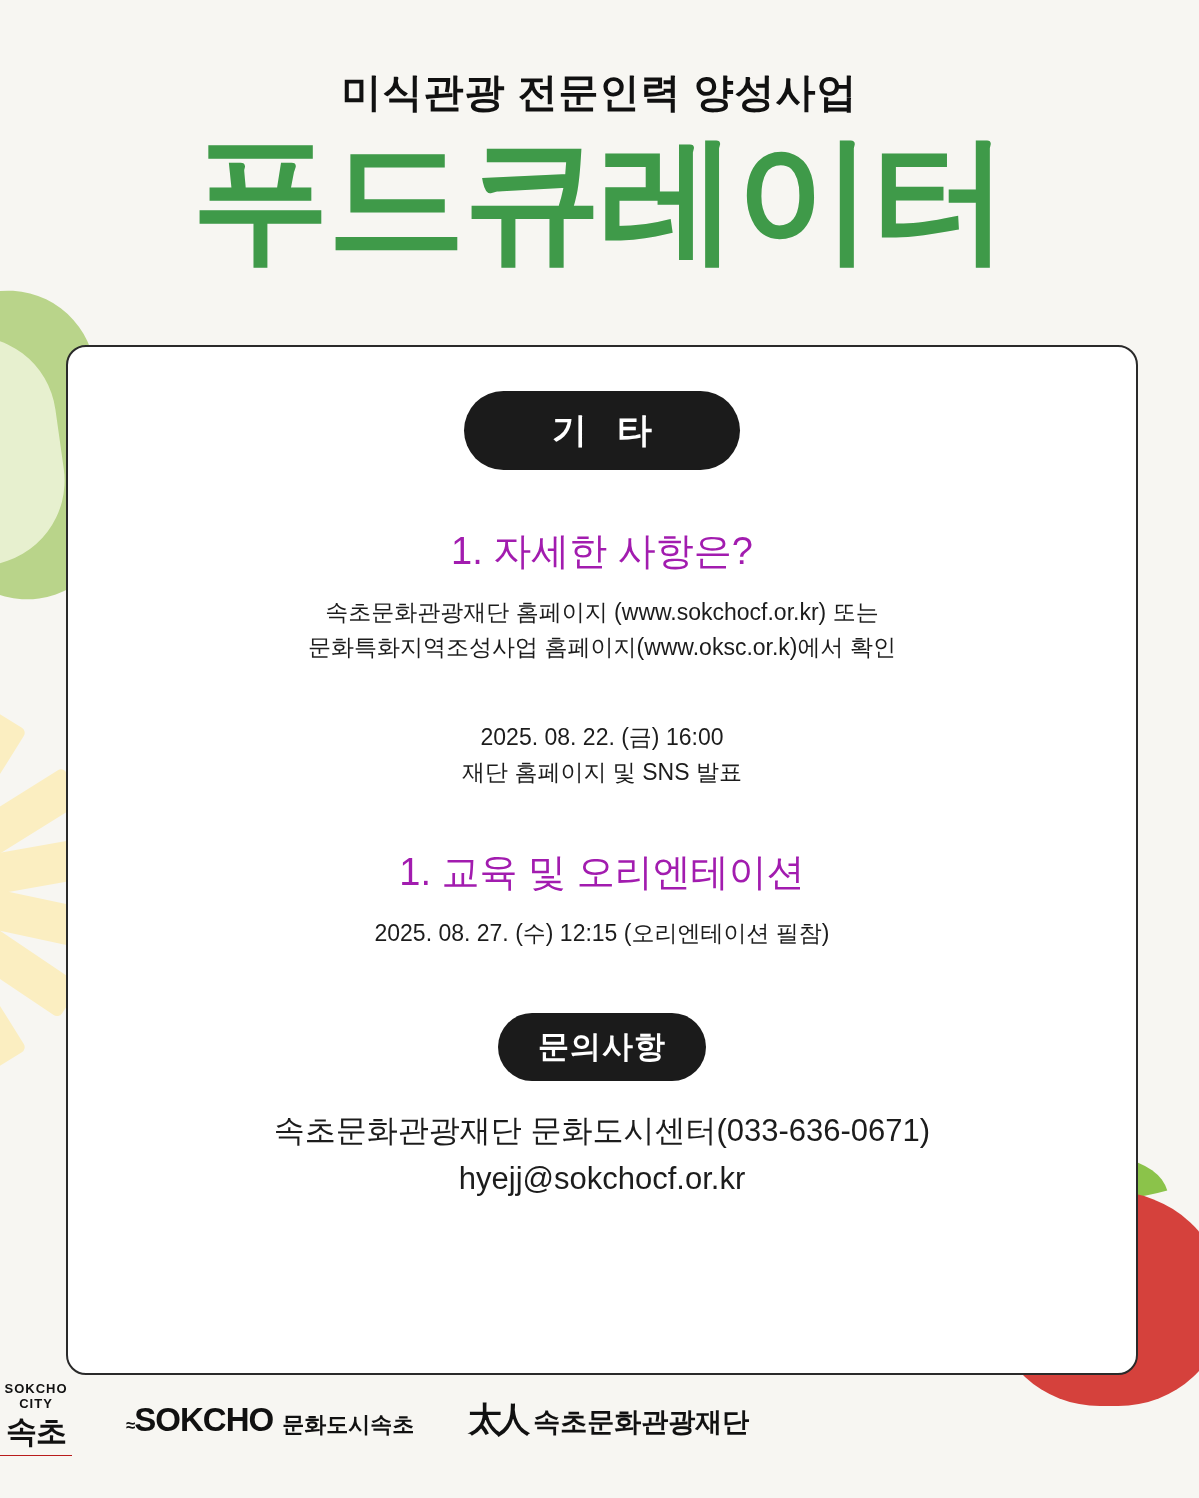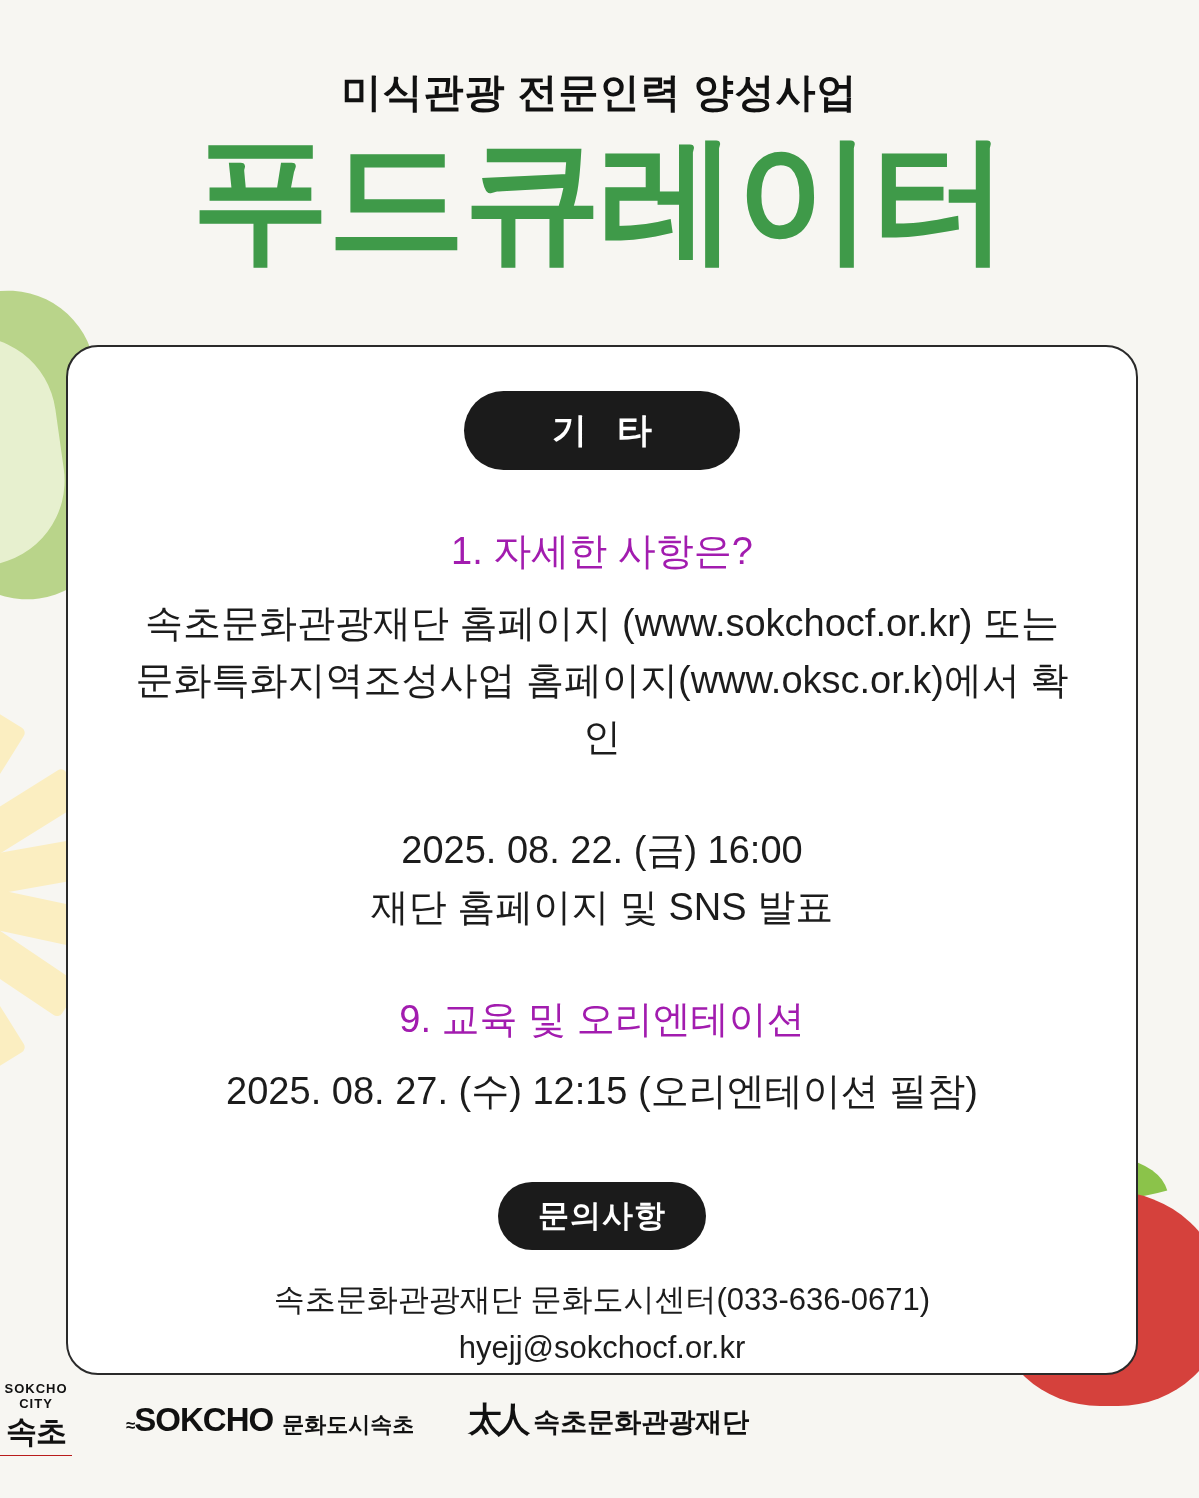--- a/index.html
+++ b/index.html
@@ -104,21 +104,21 @@
     letter-spacing: -2px;
   }
 
   
   .card {
     position: absolute;
     left: 66px; top: 345px;
     width: 1072px; height: 1030px;
     background: #ffffff;
     border: 2px solid #2a2a2a;
-    border-radius: 32px;
+    border-radius: 20px;
     z-index: 4;
     padding: 40px 50px 0;
     text-align: center;
   }
 
   .pill {
     display: inline-block;
     background: #1b1b1b;
     color: #fff;
     border-radius: 40px;
@@ -137,21 +137,21 @@
     letter-spacing: 1px;
   }
 
   .sec-head {
     font-size: 38px;
     font-weight: normal;
     margin: 0;
     color: #a21caf;
   }
   .sec-body {
-    font-size: 38px;
+    font-size: 23px;
     line-height: 1.5;
     color: #1c1c1c;
     margin: 0;
   }
 
   .block-1 { margin-top: 56px; }
   .block-1 .sec-body { margin-top: 18px; }
   .block-2 { margin-top: 56px; }
   .block-2 .sec-body { margin-top: 18px; }
   .block-3 { margin-top: 58px; }
@@ -246,21 +246,21 @@
   </div>
 
   <div class="block-2">
     <p class="sec-body">
       <span>2025. 08. 22. (금) 16:00</span><br>
       <span>재단 홈페이지 및 SNS 발표</span>
     </p>
   </div>
 
   <div class="block-3">
-    <p class="sec-head">9. 교육 및 오리엔테이션</p>
+    <p class="sec-head">1. 교육 및 오리엔테이션</p>
     <p class="sec-body">
       <span>2025. 08. 27. (수) 12:15 (오리엔테이션 필참)</span>
     </p>
   </div>
 
   <div class="inquiry-wrap">
     <div class="pill inquiry">문의사항</div>
     <div class="contact">
       <div>속초문화관광재단 문화도시센터(033-636-0671)</div>
       <div>hyejj@sokchocf.or.kr</div>

